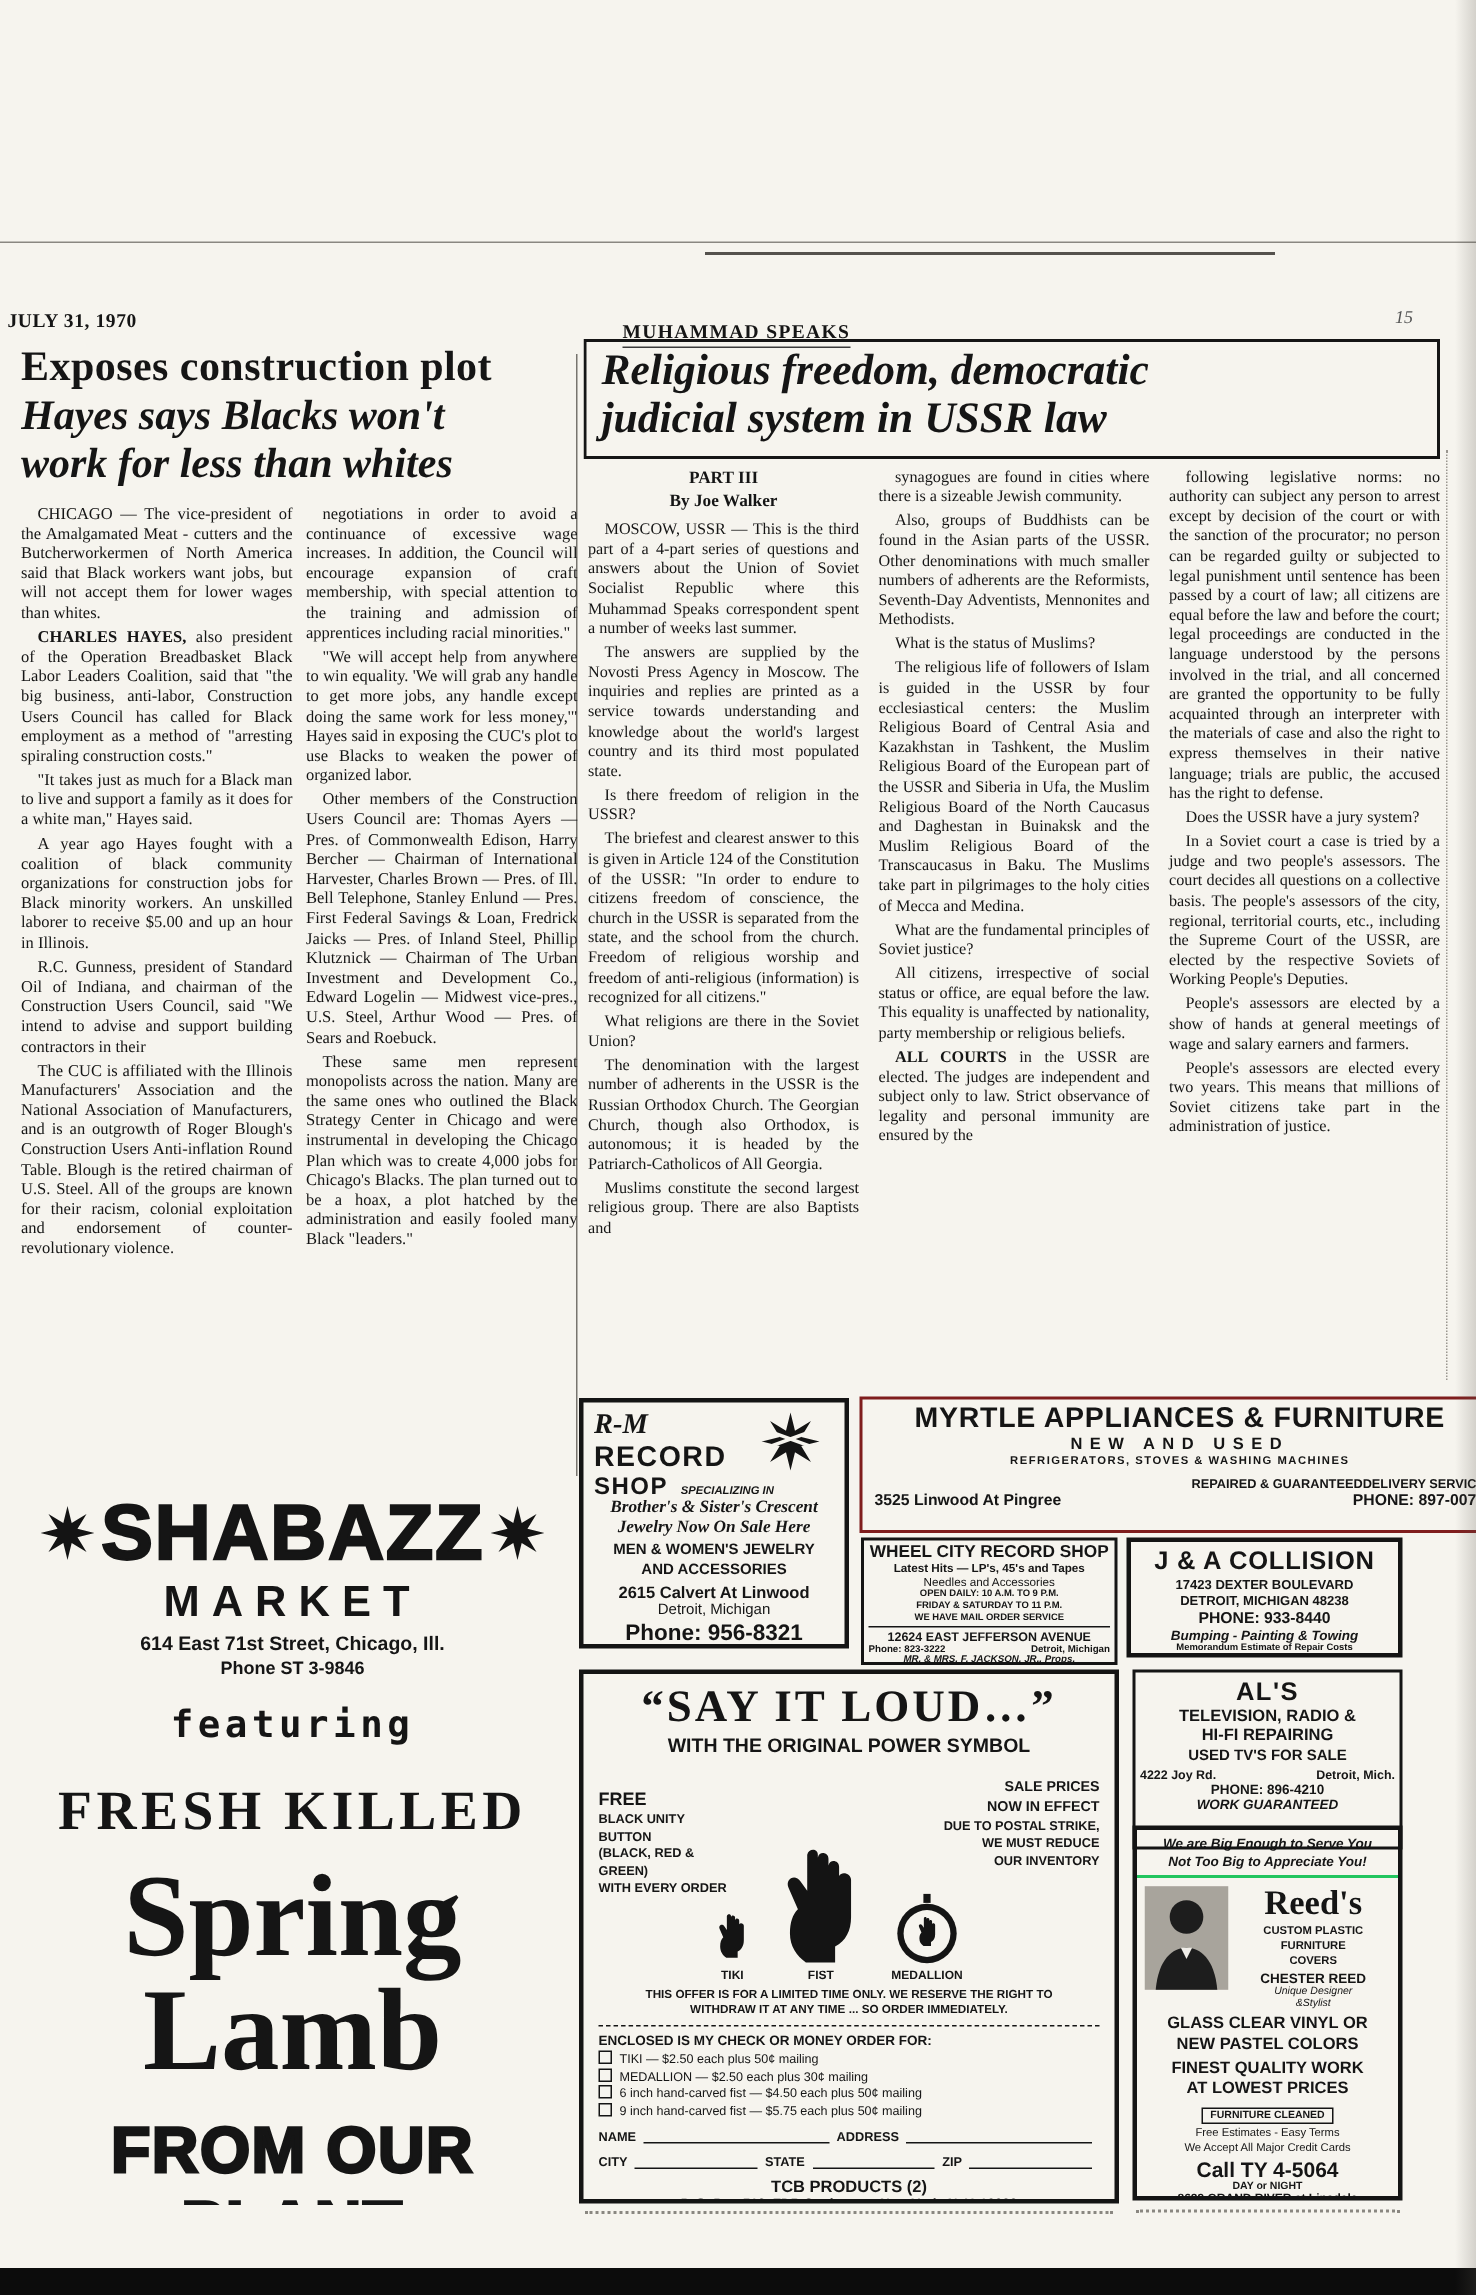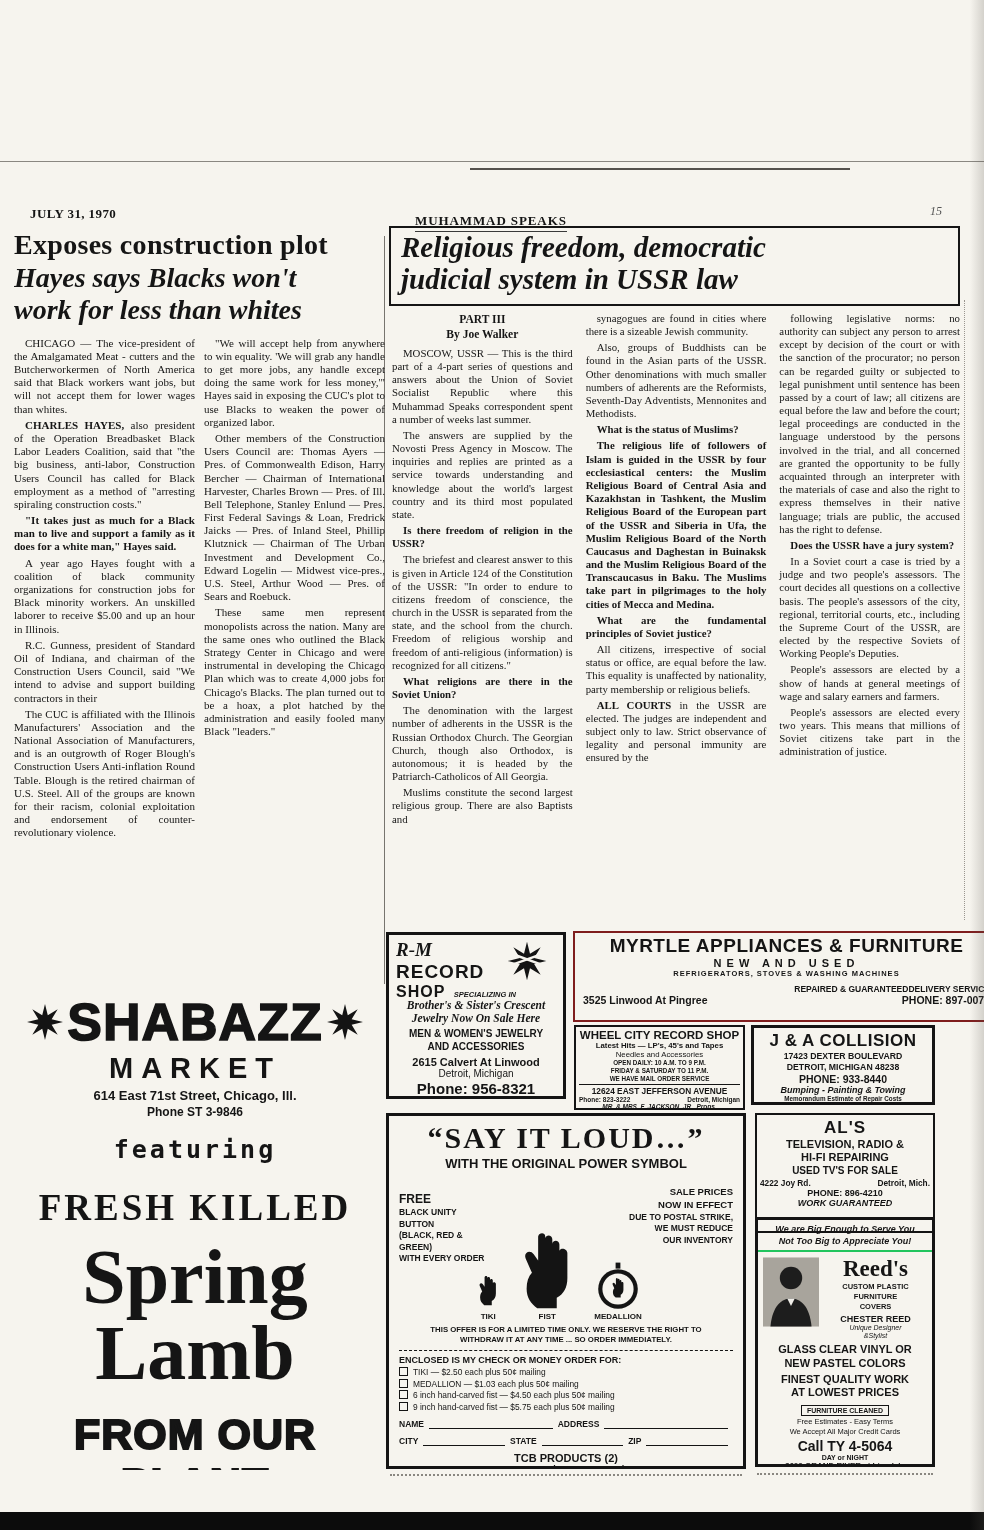--- a/index.html
+++ b/index.html
@@ -5,34 +5,34 @@
   * { box-sizing: border-box; margin: 0; padding: 0; }
   body { background: #b8b4ac; font-family: "Liberation Serif", serif; }
   .page { position: relative; width: 984px; height: 1530px; margin: 0 auto;
           background: #f6f4ee; color: #151515; overflow: hidden; }
   .page::after { content:""; position:absolute; right:0; top:0; width:14px; height:100%;
           background: linear-gradient(to right, rgba(0,0,0,0), rgba(90,86,80,.22)); pointer-events:none; }
 
   
   .rule-a { position:absolute; left:0; top:161px; width:984px; height:1px; background:#8a8781; }
   .rule-b { position:absolute; left:470px; top:168px; width:380px; height:2px; background:#55524d; }
-  .date-line { position:absolute; left:30px; top:206px; font-weight:bold; font-size:13px; letter-spacing:.4px; }
+  .date-line { position:absolute; left:5px; top:206px; font-weight:bold; font-size:13px; letter-spacing:.4px; }
   .masthead { position:absolute; left:415px; top:213px; font-weight:bold; font-size:13px;
               letter-spacing:.9px; border-bottom:1px solid #3a3a3a; padding-bottom:2px; }
   .pageno { position:absolute; right:42px; top:204px; font-style:italic; font-size:12px; color:#555; }
 
   
   .construction { position:absolute; left:14px; top:230px; width:371px; height:758px; overflow:hidden; }
   .kicker { font-size:28px; font-weight:bold; letter-spacing:.3px; line-height:1.05; }
   .headline { font-size:28px; font-weight:bold; font-style:italic; line-height:1.13; margin-top:3px; }
   .headline .hl { display:block; }
   .body2col { display:flex; gap:9px; margin-top:11px; }
   .bcol { width:181px; font-size:11px; line-height:1.2; text-align:justify; }
   .bcol p, .ucol p { margin:0 0 3px; text-indent:11px; }
-  .bold-para { font-weight:bold; }
+  .bold-para { font-weight:normal; }
 
   
   .vrule-articles { position:absolute; left:384px; top:236px; width:1px; height:748px; background:#77746e; }
   .dots-right { position:absolute; left:964px; top:300px; height:620px; border-left:1px dotted #9a968f; }
   .ussr { position:absolute; left:389px; top:226px; width:571px; height:702px; overflow:hidden; }
   .ussr-box { border:2px solid #151515; padding:3px 10px 8px; font-size:29px; font-weight:bold;
               font-style:italic; line-height:1.12; }
   .ussr-box div { display:block; }
   .ussr-body { display:flex; gap:13px; margin-top:6px; padding-left:3px; }
   .ucol { width:181px; font-size:10.8px; line-height:1.22; text-align:justify; }
@@ -173,20 +173,21 @@
     <div class="body2col">
       <div class="bcol">
           <p>CHICAGO — The vice-president of the Amalgamated Meat - cutters and the Butcherworkermen of North America said that Black workers want jobs, but will not accept them for lower wages than whites.</p>
           <p><b>CHARLES HAYES, </b>also president of the Operation Breadbasket Black Labor Leaders Coalition, said that "the big business, anti-labor, Construction Users Council has called for Black employment as a method of "arresting spiraling construction costs."</p>
           <p class="bold-para">"It takes just as much for a Black man to live and support a family as it does for a white man," Hayes said.</p>
           <p>A year ago Hayes fought with a coalition of black community organizations for construction jobs for Black minority workers. An unskilled laborer to receive $5.00 and up an hour in Illinois.</p>
           <p>R.C. Gunness, president of Standard Oil of Indiana, and chairman of the Construction Users Council, said "We intend to advise and support building contractors in their</p>
           <p>The CUC is affiliated with the Illinois Manufacturers' Association and the National Association of Manufacturers, and is an outgrowth of Roger Blough's Construction Users Anti-inflation Round Table. Blough is the retired chairman of U.S. Steel. All of the groups are known for their racism, colonial exploitation and endorsement of counter-revolutionary violence.</p>
         </div>
       <div class="bcol">
+          <p>negotiations in order to avoid a continuance of excessive wage increases. In addition, the Council will encourage expansion of craft membership, with special attention to the training and admission of apprentices including racial minorities."</p>
           <p>"We will accept help from anywhere to win equality. 'We will grab any handle to get more jobs, any handle except doing the same work for less money,'" Hayes said in exposing the CUC's plot to use Blacks to weaken the power of organized labor.</p>
           <p>Other members of the Construction Users Council are: Thomas Ayers — Pres. of Commonwealth Edison, Harry Bercher — Chairman of International Harvester, Charles Brown — Pres. of Ill. Bell Telephone, Stanley Enlund — Pres. First Federal Savings &amp; Loan, Fredrick Jaicks — Pres. of Inland Steel, Phillip Klutznick — Chairman of The Urban Investment and Development Co., Edward Logelin — Midwest vice-pres., U.S. Steel, Arthur Wood — Pres. of Sears and Roebuck.</p>
           <p>These same men represent monopolists across the nation. Many are the same ones who outlined the Black Strategy Center in Chicago and were instrumental in developing the Chicago Plan which was to create 4,000 jobs for Chicago's Blacks. The plan turned out to be a hoax, a plot hatched by the administration and easily fooled many Black "leaders."</p>
         </div>
     </div>
   </article>
 
   <article class="ussr">
     <div class="ussr-box">
       <div>Religious freedom, democratic</div>
@@ -361,21 +362,21 @@
         </div>
       </div>
     </div>
     <div class="sil-notice">
       <div>THIS OFFER IS FOR A LIMITED TIME ONLY. WE RESERVE THE RIGHT TO</div>
       <div>WITHDRAW IT AT ANY TIME ... SO ORDER IMMEDIATELY.</div>
     </div>
     <div class="sil-order-head">ENCLOSED IS MY CHECK OR MONEY ORDER FOR:</div>
     <div class="sil-opts">
         <p>TIKI — $2.50 each plus 50¢ mailing</p>
-        <p>MEDALLION — $1.03 each plus 50¢ mailing</p>
+        <p>MEDALLION — $2.50 each plus 30¢ mailing</p>
         <p>6 inch hand-carved fist — $4.50 each plus 50¢ mailing</p>
         <p>9 inch hand-carved fist — $5.75 each plus 50¢ mailing</p>
       </div>
     <div class="sil-form">
       <div class="fl-row">
         <span>NAME</span>
           <span class="fill"></span>
         <span>ADDRESS</span>
           <span class="fill"></span>
       </div>

